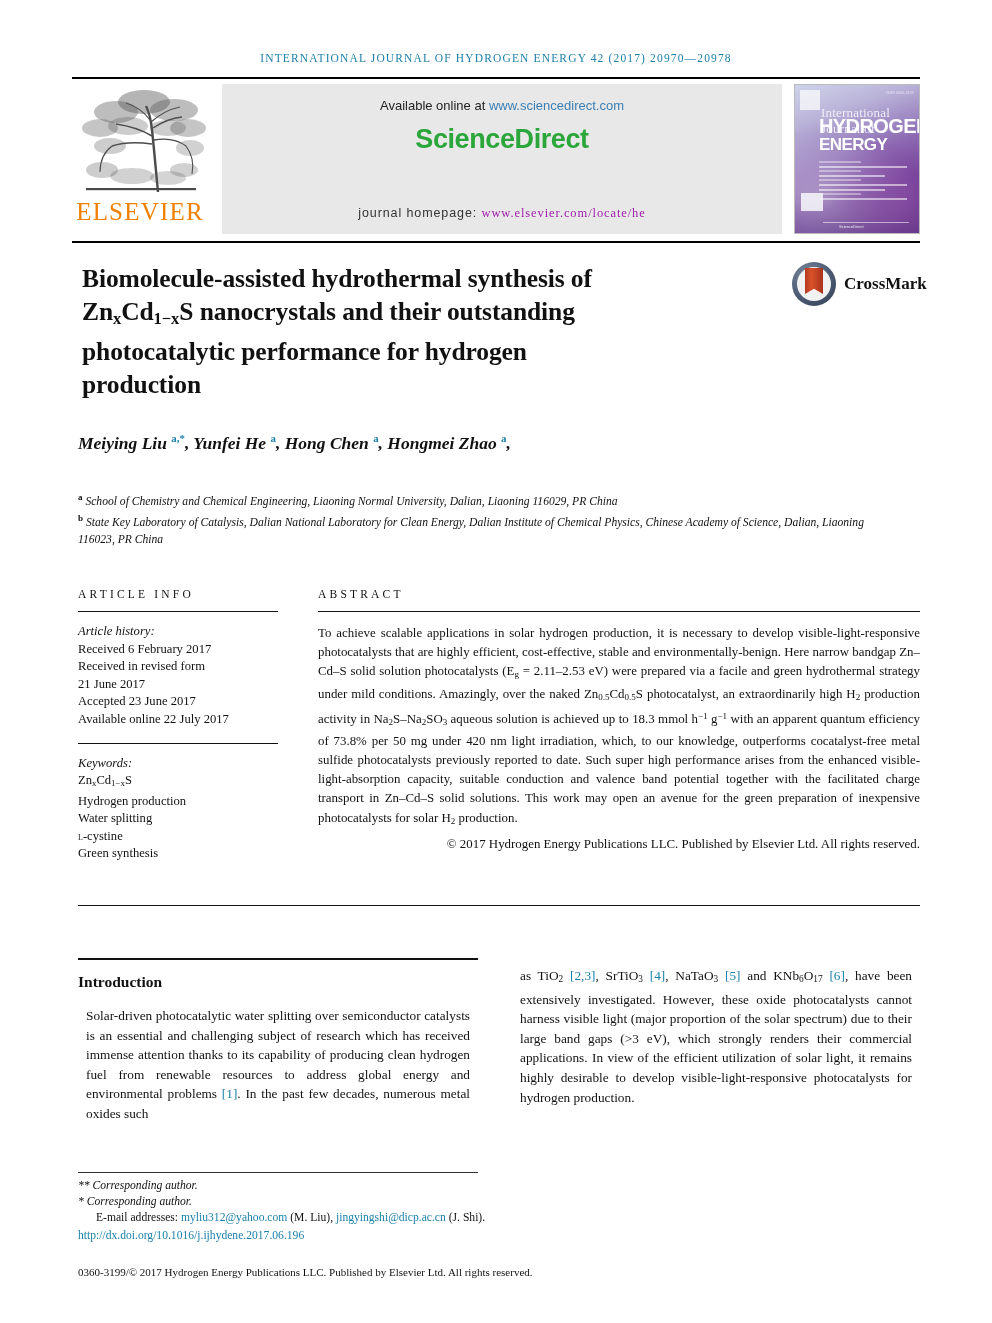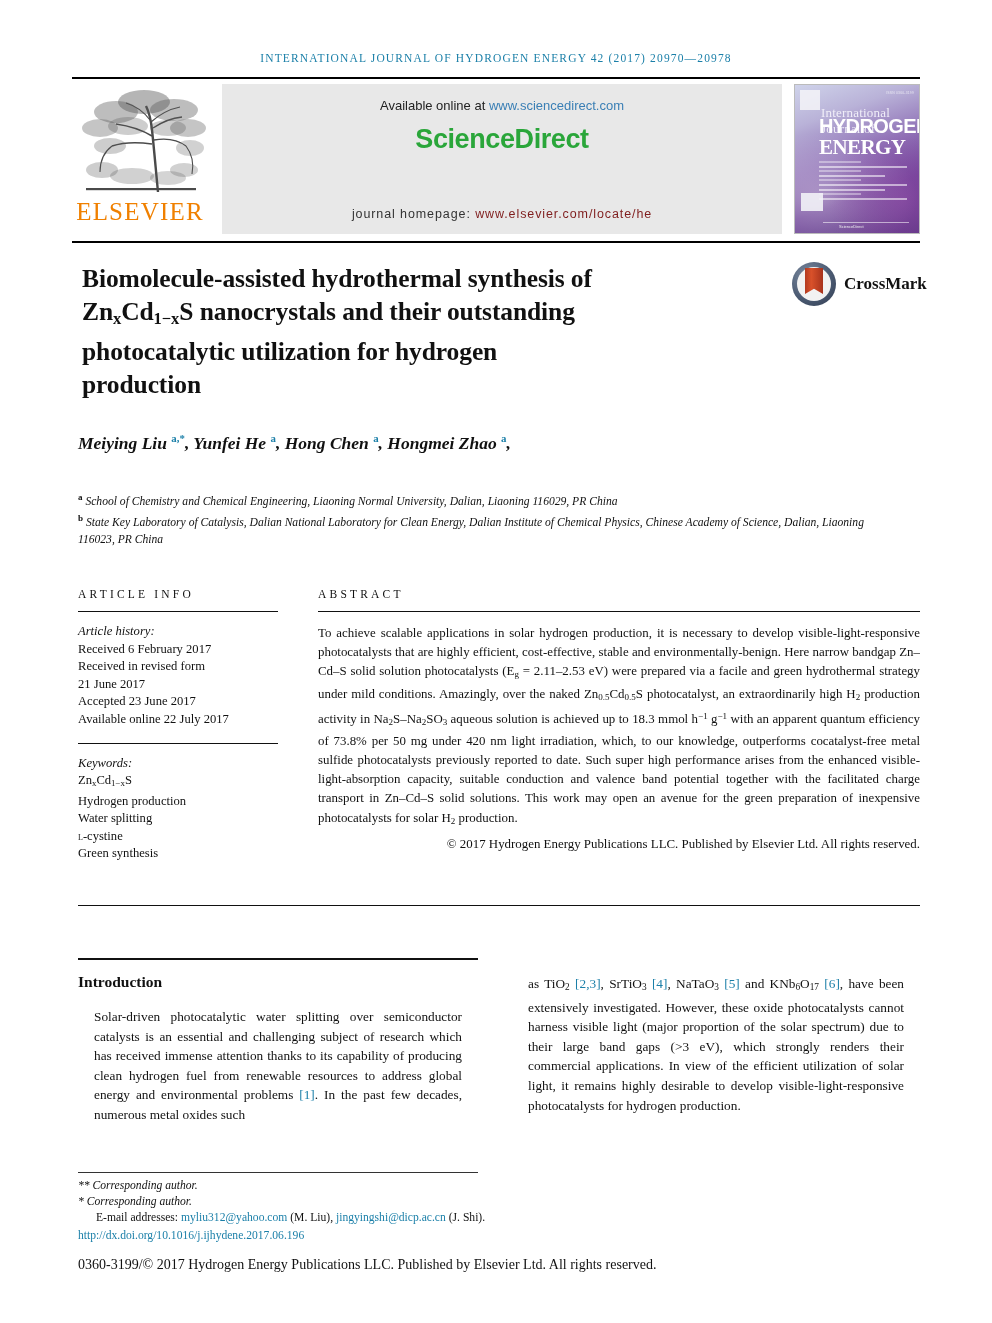--- a/index.html
+++ b/index.html
@@ -98,21 +98,21 @@
   .sd-home {
     position: absolute;
     left: 0; right: 0;
     bottom: 13px;
     text-align: center;
     font-family: "Liberation Sans", sans-serif;
     font-size: 12.5px;
     letter-spacing: 0.9px;
     color: #333;
   }
-  .sd-home a { color: #7f1d1d; text-decoration: none; letter-spacing: 0.9px;}
+  .sd-home a { color: #a21caf; text-decoration: none; letter-spacing: 0.9px; font-family: Liberation Serif, serif;}
 
   .journal-cover {
     position: absolute;
     right: 0px;
     top: 5px;
     width: 126px;
     height: 150px;
     border: 1px solid #bbb;
     box-sizing: border-box;
     background: linear-gradient(160deg,#cfd3ea 0%, #b9b2d8 22%, #8e6fb5 48%, #6b3f96 70%, #55307e 100%);
@@ -136,22 +136,22 @@
   }
   .cov-t1 {
     position:absolute; left:26px; top:20px; font-size:13px; color:#f0eef8;
     font-family:"Liberation Serif",serif; letter-spacing:0.2px;
   }
   .cov-t2 {
     position:absolute; left:24px; top:30px; font-size:20px; color:#ffffff;
     font-family:"Liberation Sans",sans-serif; font-weight:bold; letter-spacing:-0.6px;
   }
   .cov-t3 {
-    position:absolute; left:24px; top:50px; font-size:21px; color:#ffffff;
-    font-family:Liberation Serif, serif; font-weight:bold; letter-spacing:-0.6px;
+    position:absolute; left:24px; top:50px; font-size:17px; color:#ffffff;
+    font-family:Liberation Sans, sans-serif; font-weight:bold; letter-spacing:-0.6px;
   }
   .cov-lines {
     position:absolute; left:24px; top:76px; width:92px;
   }
   .cov-lines i {
     display:block; height:2px; margin-bottom:2.6px; background:rgba(255,255,255,0.55);
   }
   .cov-lines i.s { width:46%; background:rgba(255,255,255,0.38);}
   .cov-lines i.m { width:72%; }
   .cov-lines i.l { width:96%; }
@@ -336,21 +336,21 @@
     font-size: 15.5px;
     color: #111;
     margin: 0 0 15px 0;
   }
   .body-p {
     font-family: "Liberation Serif", serif;
     font-size: 13.3px;
     line-height: 19.6px;
     text-align: justify;
     color: #111;
-    margin: 16px;
+    margin: 8px;
   }
   .body-p sub { font-size: 0.7em; vertical-align: -0.22em; }
   .ref { color: #1a7fa8; }
 
   
   .foot-rule {
     position: absolute;
     left: 78px;
     top: 1172px;
     width: 400px;
@@ -362,21 +362,21 @@
     top: 1178px;
     width: 842px;
     font-family: "Liberation Serif", serif;
     font-size: 11.6px;
     line-height: 16.2px;
     color: #111;
   }
   .footer .fn { font-style: italic; }
   .footer a { color: #1a7fa8; text-decoration: none; }
   .footer .doi { display:block; margin-top: 1px; color: #1a7fa8; }
-  .footer .issn { display:block; margin-top: 13px; font-size: 14px; }
+  .footer .issn { display:block; margin-top: 20px; font-size: 11px; }
 </style>
 </head>
 <body>
 
 <div class="page">
 
   <div class="running-head">International Journal of Hydrogen Energy 42 (2017) 20970—20978</div>
 
   <div class="masthead">
     <div class="masthead-inner">
@@ -451,21 +451,21 @@
       </div>
 
     </div>
   </div>
   <div class="masthead-rule-bottom"></div>
 
   <div class="title-block">
     <h1 class="art-title">
       <span>Biomolecule-assisted hydrothermal synthesis of</span><br>
       <span>Zn</span><sub>x</sub><span>Cd</span><sub>1−x</sub><span>S nanocrystals and their outstanding</span><br>
-      <span>photocatalytic utilization for hydrogen</span><br>
+      <span>photocatalytic performance for hydrogen</span><br>
       <span>production</span>
     </h1>
   </div>
 
   <div class="crossmark">
     <div class="cm-circle">
       <div class="cm-inner"></div>
       <div class="cm-ribbon"></div>
     </div>
     <div class="cm-text">CrossMark</div>

